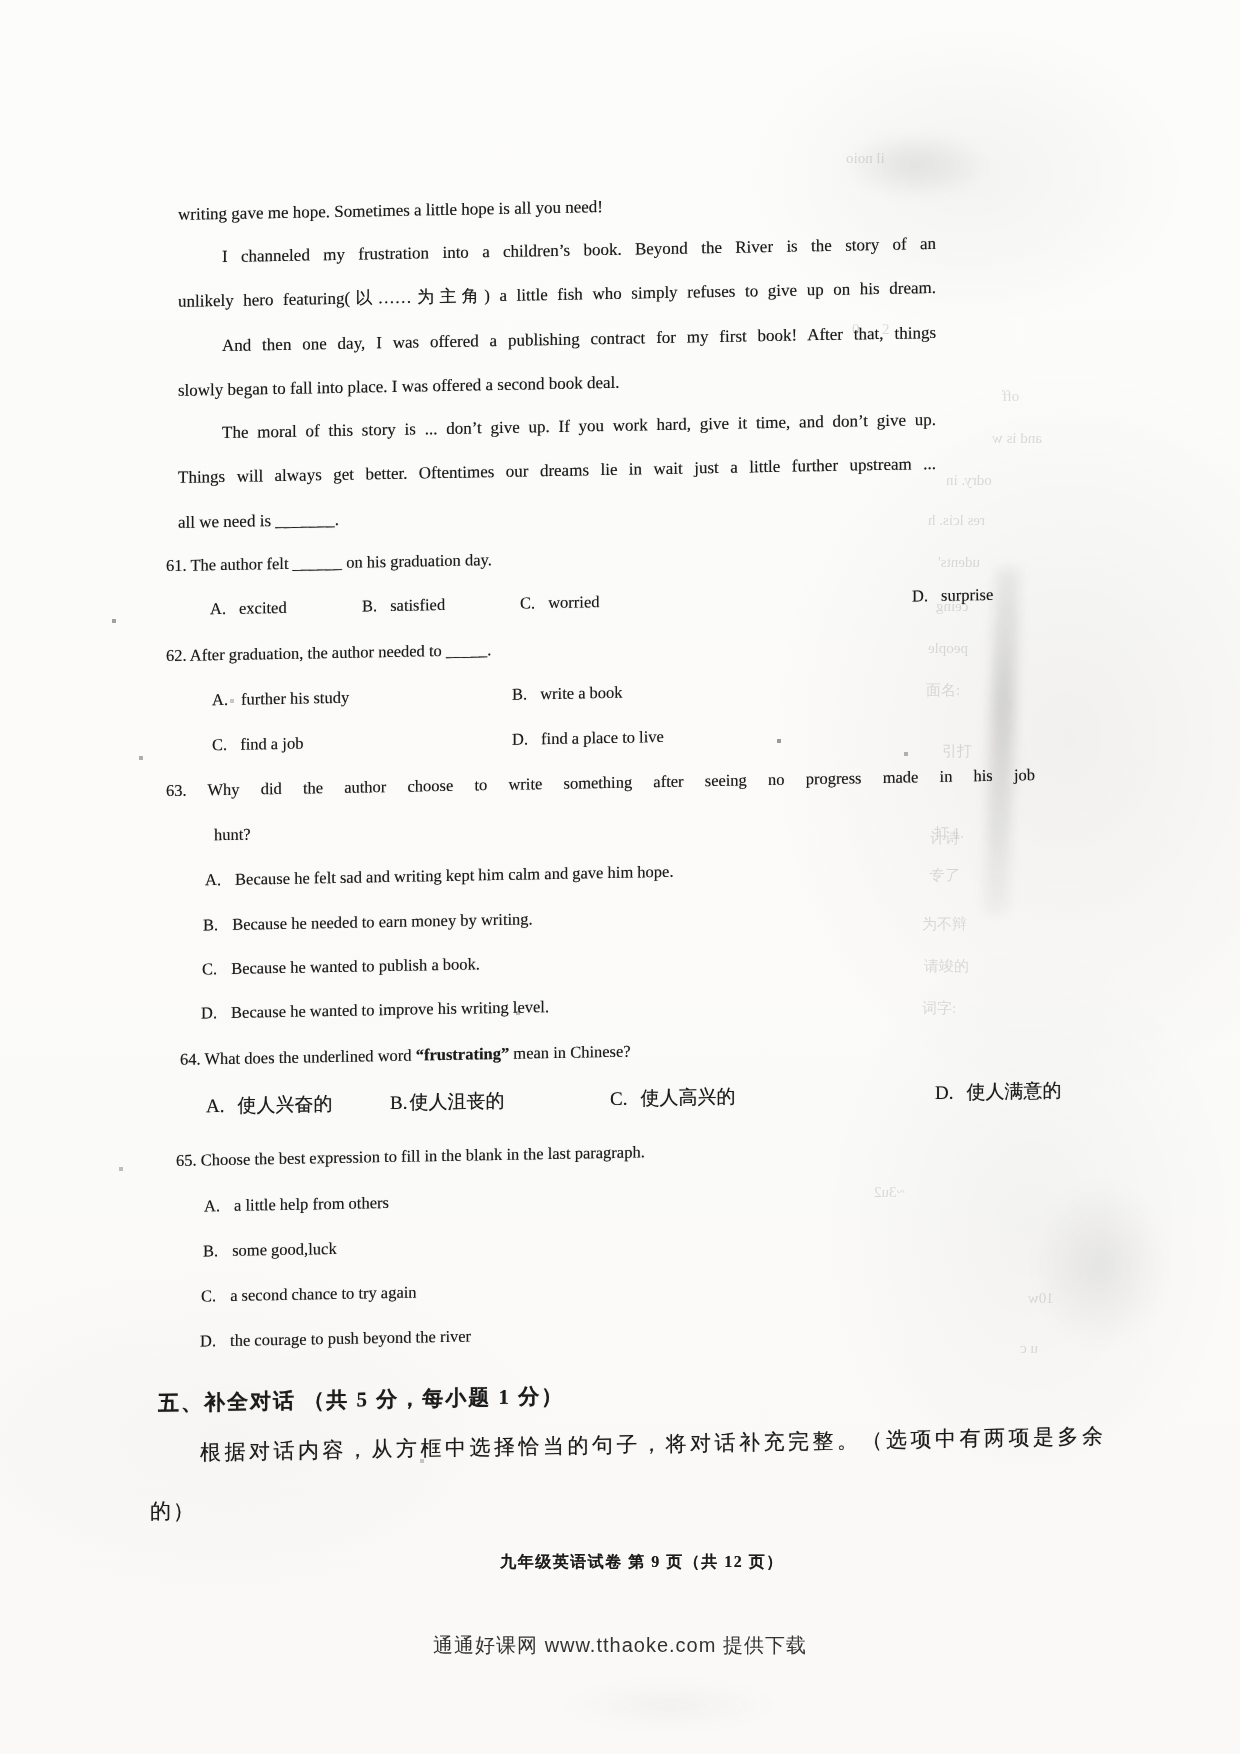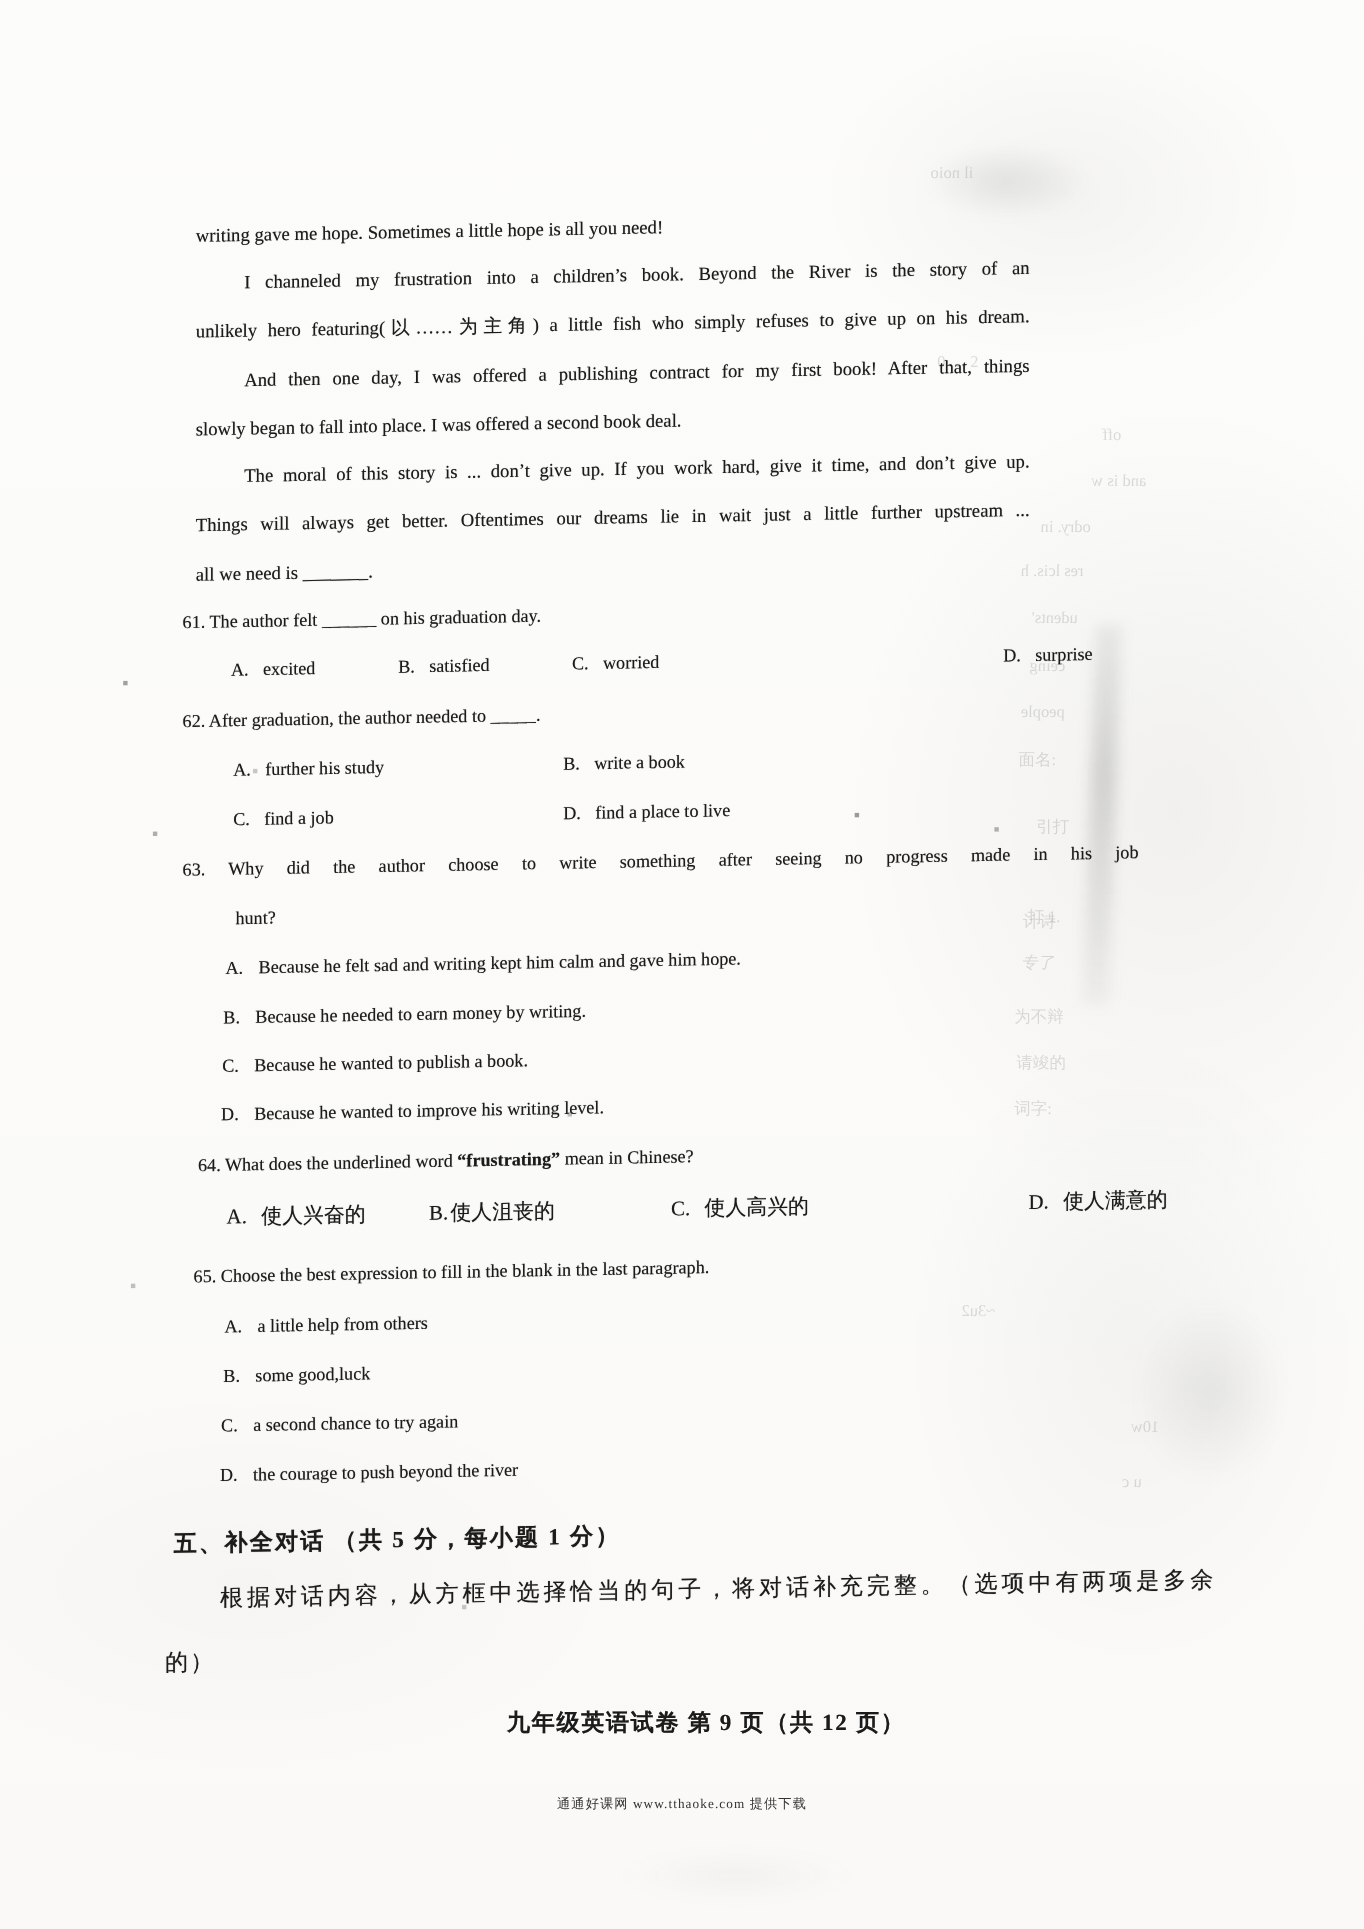--- a/index.html
+++ b/index.html
@@ -31,25 +31,25 @@
   .opt.tight .lab{margin-right:2px;}
   .opt.cjk{font-size:19px;}
   .optline{position:absolute;white-space:nowrap;font-size:16.5px;
        text-shadow:0 0 0.7px rgba(25,25,25,0.55);}
   .optline .lab{margin-right:14px;}
   .q63w{left:166px;width:869px;}
   .cjk-head{left:158px;font-size:21px;font-weight:bold;letter-spacing:2px;}
   .cjk-body{left:200px;font-size:21px;letter-spacing:3.5px;}
   .cjk-body2{left:150px;font-size:21px;letter-spacing:2px;}
   .footer-label{position:absolute;top:1552px;left:50%;transform:translateX(-50%);
-       margin-left:22px;font-size:21px;font-weight:bold;letter-spacing:1.5px;
+       margin-left:22px;font-size:16px;font-weight:bold;letter-spacing:1.5px;
        white-space:nowrap;text-shadow:0 0 0.6px rgba(25,25,25,0.5);}
   .watermark{position:absolute;top:1632px;left:50%;transform:translateX(-50%);
-       font-size:12px;color:#333;letter-spacing:1px;white-space:nowrap;
-       font-family:Liberation Serif, serif;
+       font-size:20px;color:#333;letter-spacing:1px;white-space:nowrap;
+       font-family:Liberation Sans, sans-serif;
        filter:blur(0.3px);}
   .bold{font-weight:bold;}
   
   .artifact{position:absolute;font-size:15px;color:#8f8f8f;opacity:0.3;
       white-space:nowrap;filter:blur(0.6px);
       font-family:"Liberation Serif","DejaVu Serif",serif;}
   .artifact.mir{transform:scaleX(-1);}
   .smudge-strip{position:absolute;left:990px;top:568px;width:24px;height:345px;
       background:linear-gradient(180deg, rgba(110,110,110,0.10), rgba(95,95,95,0.22) 40%, rgba(120,120,120,0.07));
       filter:blur(6px);transform:rotate(2deg);}

